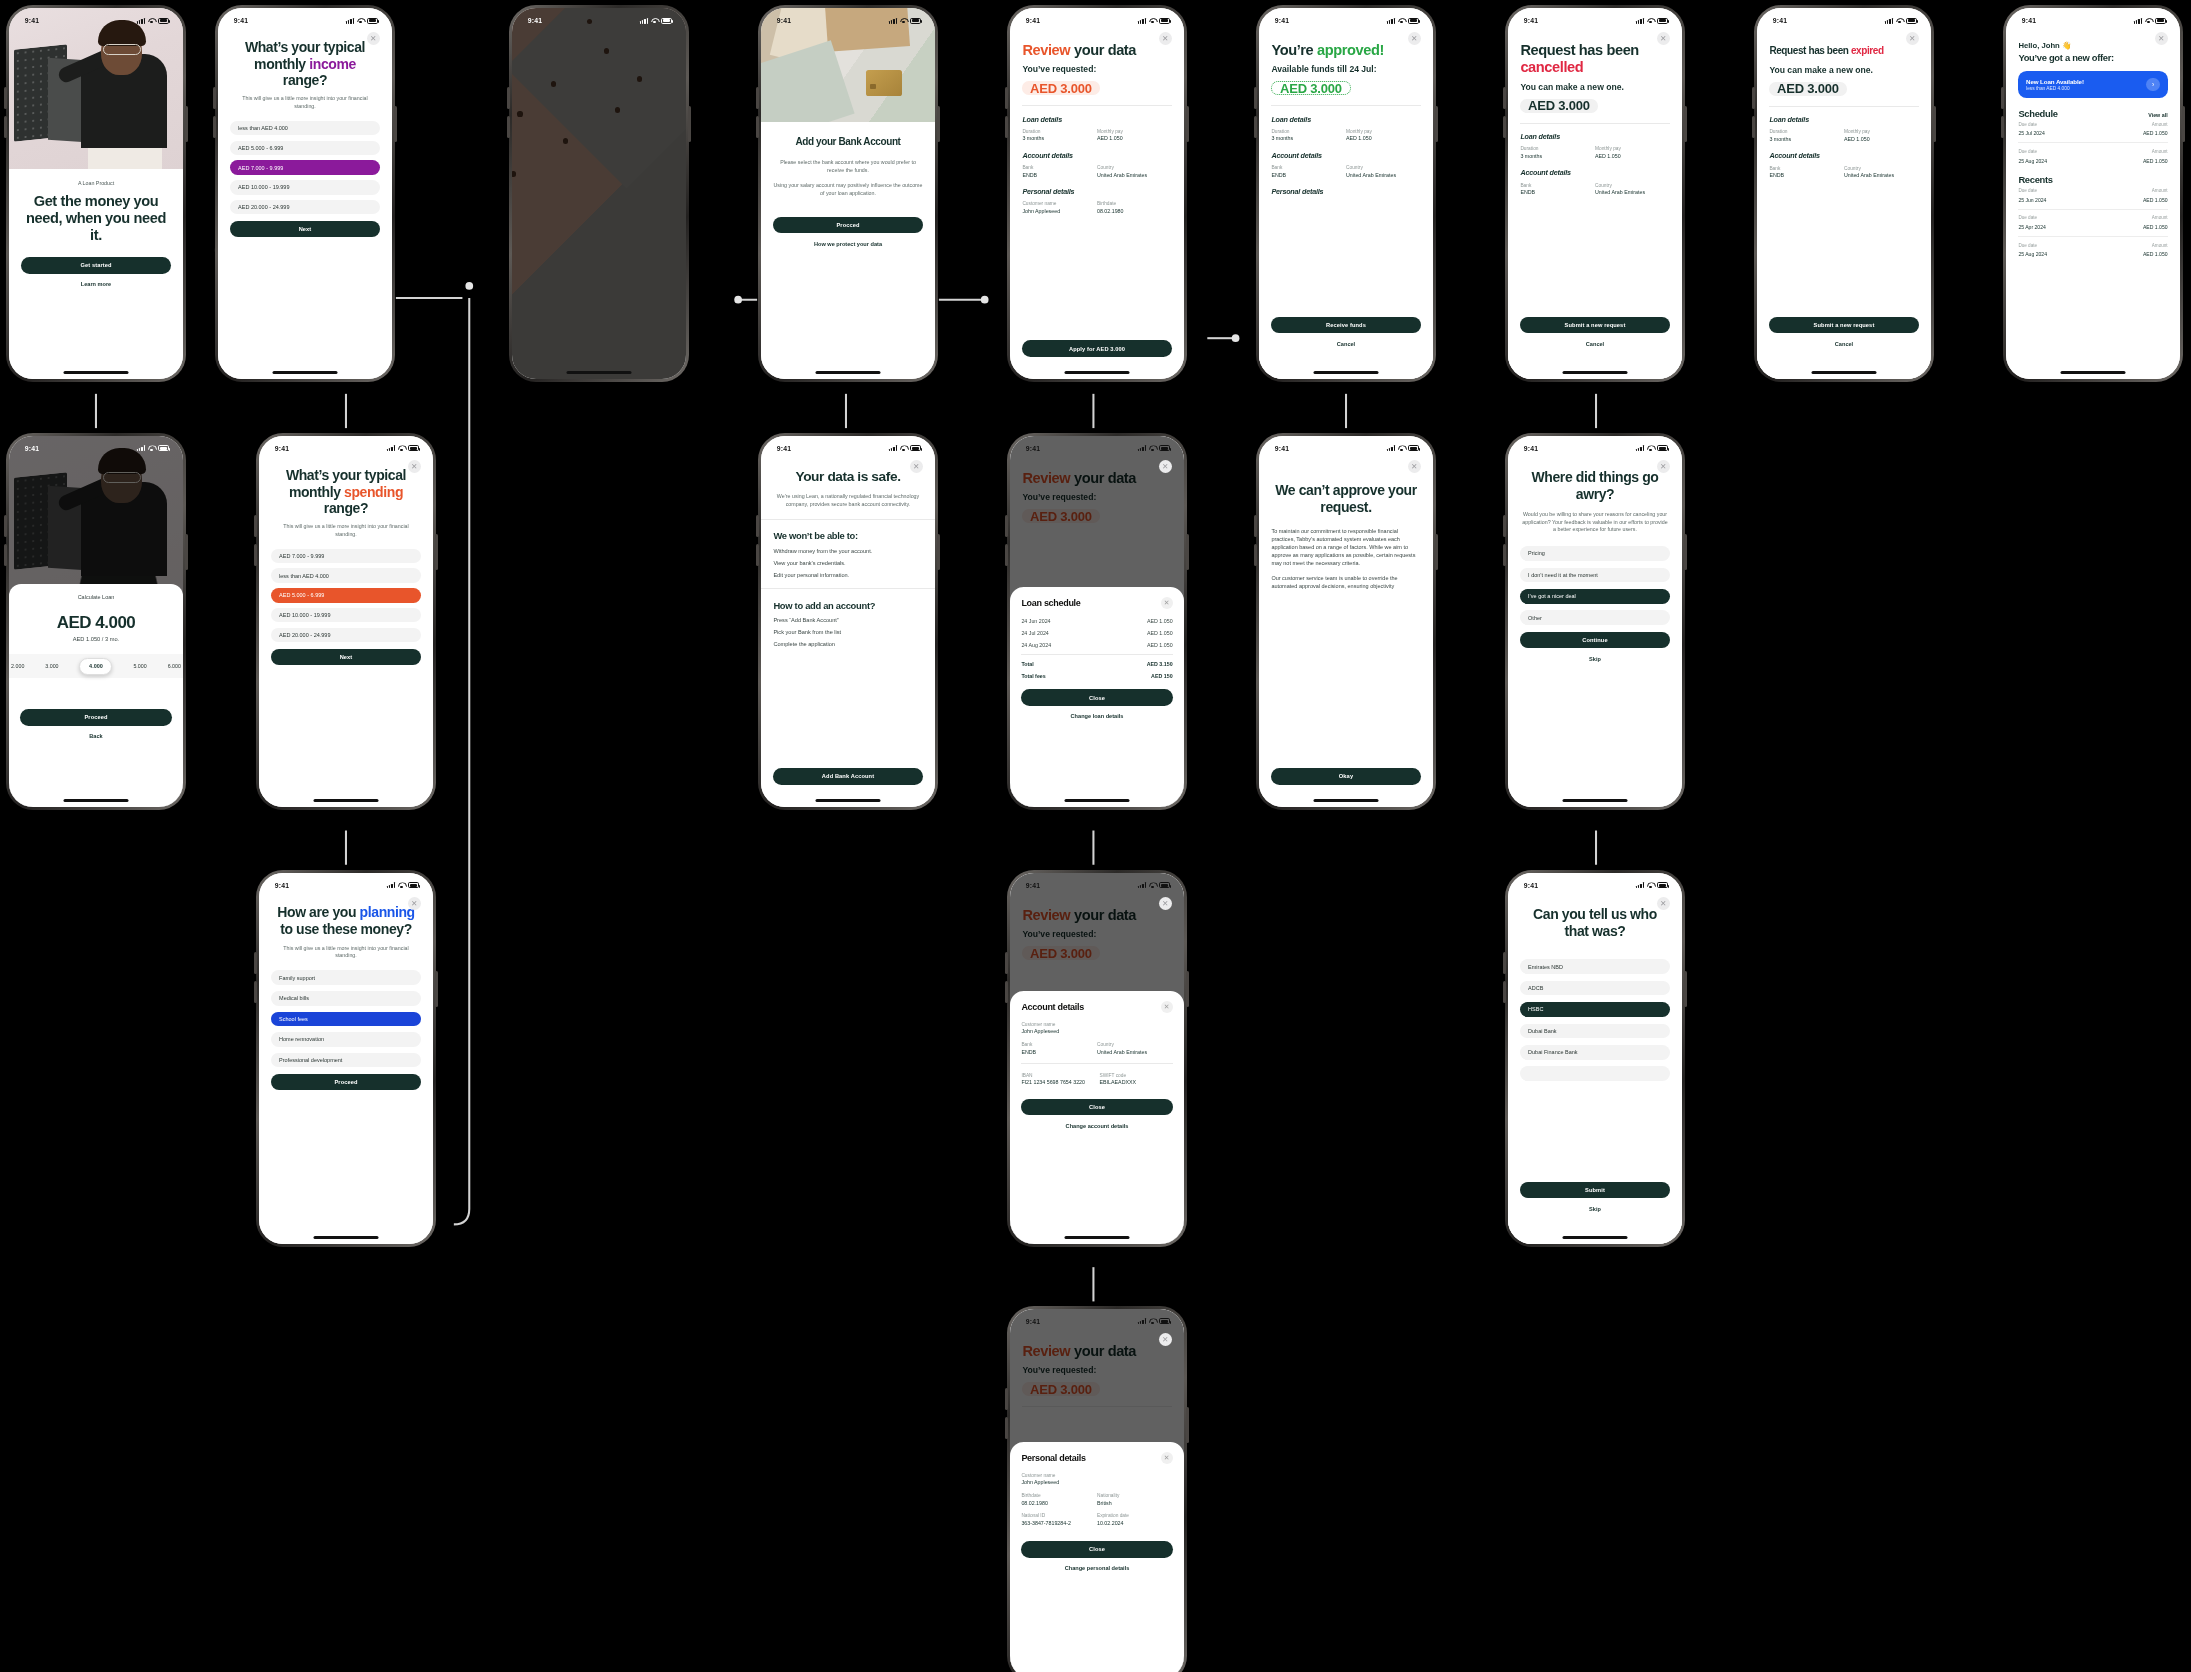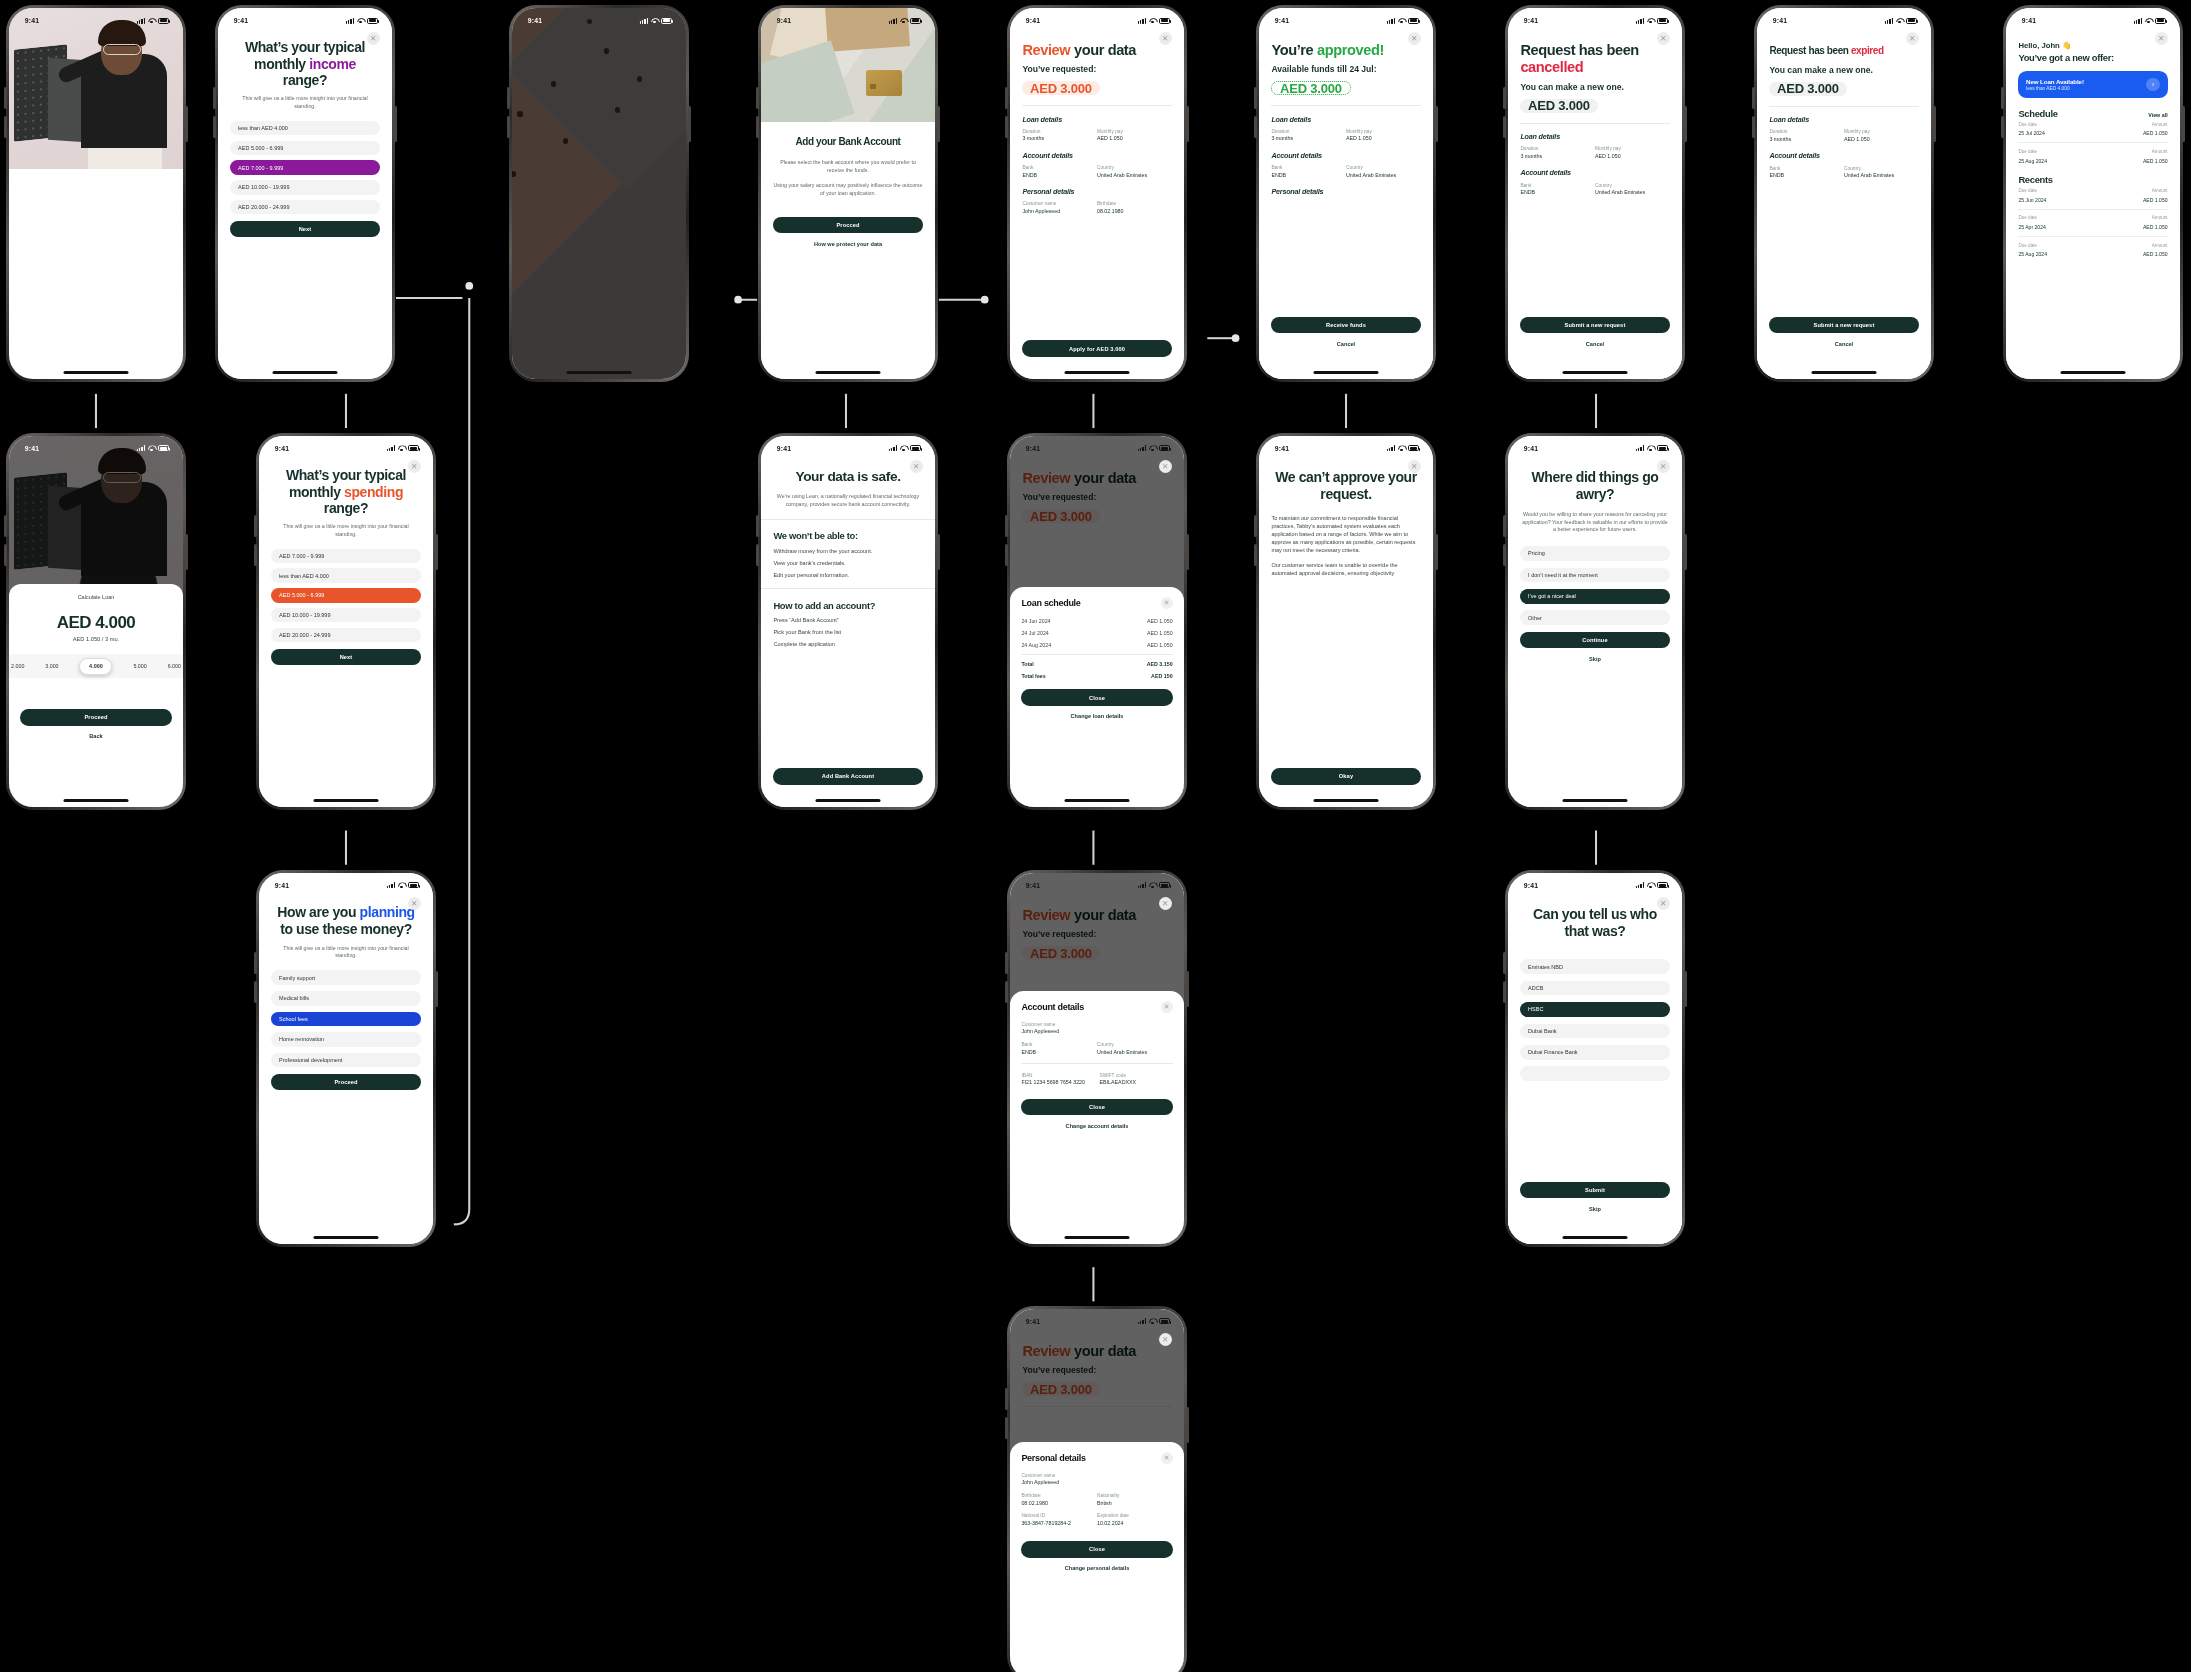--- a/index.html
+++ b/index.html
@@ -249,20 +249,26 @@
           <span class="ic-signal">
               <i></i>
               <i></i>
               <i></i>
               <i></i>
             </span>
           <span class="ic-wifi"></span>
           <span class="ic-batt"></span>
         </span>
       </div>
+      <div style="position:absolute;left:0;right:0;top:161px;bottom:0;background:#fff;padding:10.3px 12px 0;text-align:center">
+        <div style="font-size:5.3px;color:#4c5957">A Loan Product</div>
+        <h1 class="title center" style="margin-top:6.8px;font-size:14.6px;line-height:17px">Get the money you need, when you need it.</h1>
+        <div class="cta" style="margin-top:13.7px">Get started</div>
+        <div class="link">Learn more</div>
+      </div>
       <span class="homebar"></span>
     </div>
   </div>
 
   <div class="phone" style="left:215px;top:5.1px">
     <span class="btn-side btn-vol1"></span>
       <span class="btn-side btn-vol2"></span>
       <span class="btn-side btn-pwr"></span>
     <div class="inner">
       <div class="statusbar">
@@ -875,21 +881,21 @@
               <i></i>
               <i></i>
               <i></i>
               <i></i>
             </span>
             <span class="ic-wifi"></span>
             <span class="ic-batt"></span>
           </span>
         </div>
       <div class="closebtn">✕</div>
-      <div class="screen" style="padding-top:33px">
+      <div class="screen" style="padding-top:46px">
         <h1 class="title center" style="font-size:14px;line-height:17px">We can’t approve your request.</h1>
         <div style="font-size:5.5px;line-height:8px;color:#3b4745;margin-top:10.3px">To maintain our commitment to responsible financial practices, Tabby’s automated system evaluates each application based on a range of factors. While we aim to approve as many applications as possible, certain requests may not meet the necessary criteria.</div>
         <div style="font-size:5.5px;line-height:8px;color:#3b4745;margin-top:7.7px"> Our customer service team is unable to override the automated approval decisions, ensuring objectivity</div>
         <div class="cta" style="position:absolute;left:12px;right:12px;bottom:22px">Okay</div>
       </div>
       <span class="homebar"></span>
     </div>
   </div>
 
   <div class="phone" style="left:1505px;top:433px">

